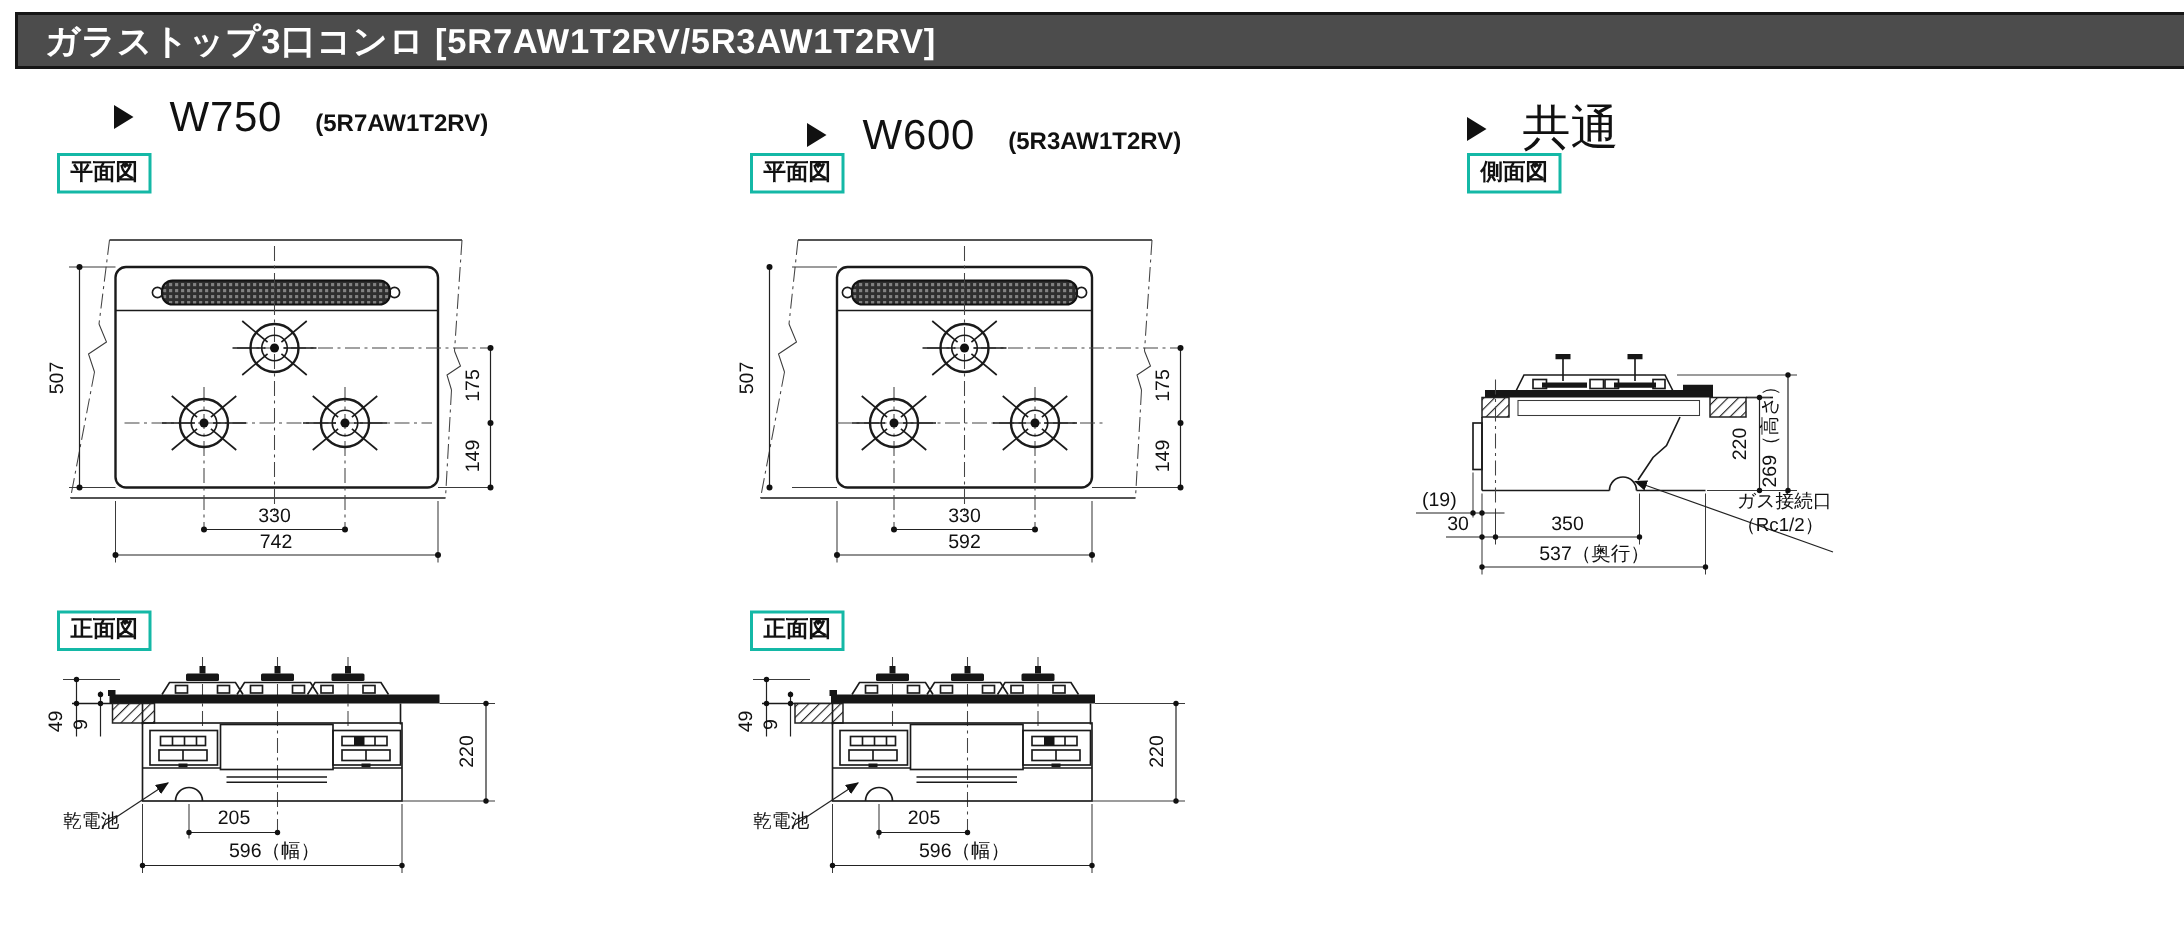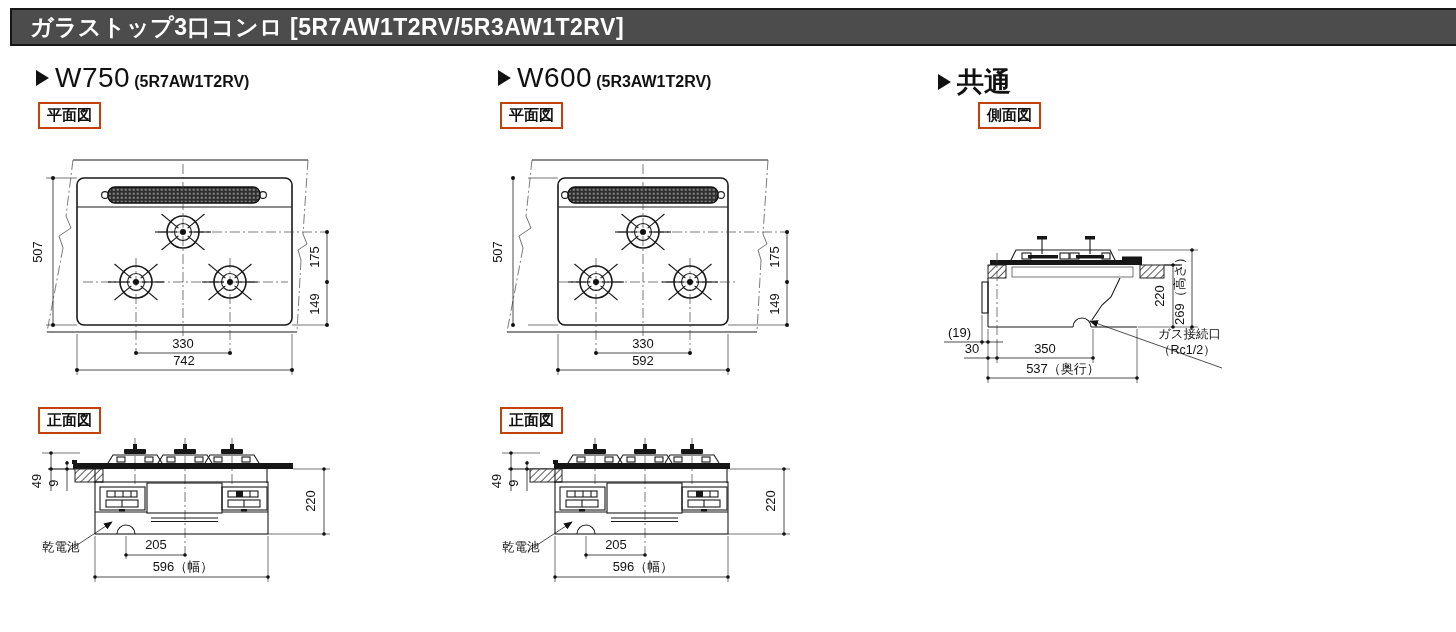--- a/index.html
+++ b/index.html
@@ -1,25 +1,25 @@
 <!DOCTYPE html>
 <html><head>
 <meta charset="utf-8">
 <style>
   html,body{margin:0;padding:0;background:#ffffff;}
   body{width:1456px;height:632px;position:relative;font-family:"Liberation Sans",sans-serif;color:#111;overflow:hidden;}
   .title-bar{position:absolute;left:10px;top:8px;width:1432px;height:34px;background:#4c4c4c;border:2px solid #161616;color:#fff;
     display:flex;align-items:center;padding-left:18px;font-size:23px;font-weight:700;letter-spacing:.5px;}
-  .col-head{position:absolute;display:flex;align-items:baseline;gap:4px;white-space:nowrap;}
+  .col-head{position:absolute;display:flex;align-items:baseline;gap:22px;white-space:nowrap;margin-left:40px;}
   .tri{width:0;height:0;border-top:8px solid transparent;border-bottom:8px solid transparent;border-left:13px solid #111;
     display:inline-block;align-self:center;margin-right:2px;}
   .hd-big{font-size:28px;font-weight:500;letter-spacing:.5px;}
-  .hd-kanji{font-size:27px;font-weight:700;}
+  .hd-kanji{font-size:32px;font-weight:400;}
   .hd-model{font-size:16px;font-weight:700;}
-  .view-label{position:absolute;border:2px solid #c2410c;background:#fff;padding:2px 7px 3px;font-size:15px;font-weight:600;line-height:18px;}
+  .view-label{position:absolute;border:2px solid #14b8a6;background:#fff;padding:2px 7px 3px;font-size:15px;font-weight:600;line-height:18px;}
   svg{position:absolute;overflow:visible;}
   .ln{stroke:#1a1a1a;stroke-width:1.1;fill:none;}
   .ln2{stroke:#1a1a1a;stroke-width:1.6;fill:none;}
   .thin{stroke:#3a3a3a;stroke-width:.7;fill:none;}
   .cl{stroke:#444;stroke-width:.7;fill:none;stroke-dasharray:10 3 2 3;}
   .dim{stroke:#222;stroke-width:.8;fill:none;}
   .dot{fill:#111;}
   .dk{fill:#161616;}
   text.d{font-family:"Liberation Sans",sans-serif;font-size:13px;fill:#111;}
   text.s{font-family:"Liberation Sans",sans-serif;font-size:12.5px;fill:#111;}
@@ -45,21 +45,21 @@
 
 <div class="title-bar">
   <span>ガラストップ3口コンロ [5R7AW1T2RV/5R3AW1T2RV]</span>
 </div>
 
 <div class="col-head" style="left:36px;top:62px;">
   <span class="tri"></span>
   <span class="hd-big">W750</span>
   <span class="hd-model">(5R7AW1T2RV)</span>
 </div>
-<div class="col-head" style="left:498px;top:62px;">
+<div class="col-head" style="left:498px;top:74px;">
   <span class="tri"></span>
   <span class="hd-big">W600</span>
   <span class="hd-model">(5R3AW1T2RV)</span>
 </div>
 <div class="col-head" style="left:938px;top:64px;">
   <span class="tri"></span>
   <span class="hd-kanji">共通</span>
 </div>
 
 <div class="view-label" style="left:38px;top:102px;">平面図</div>

